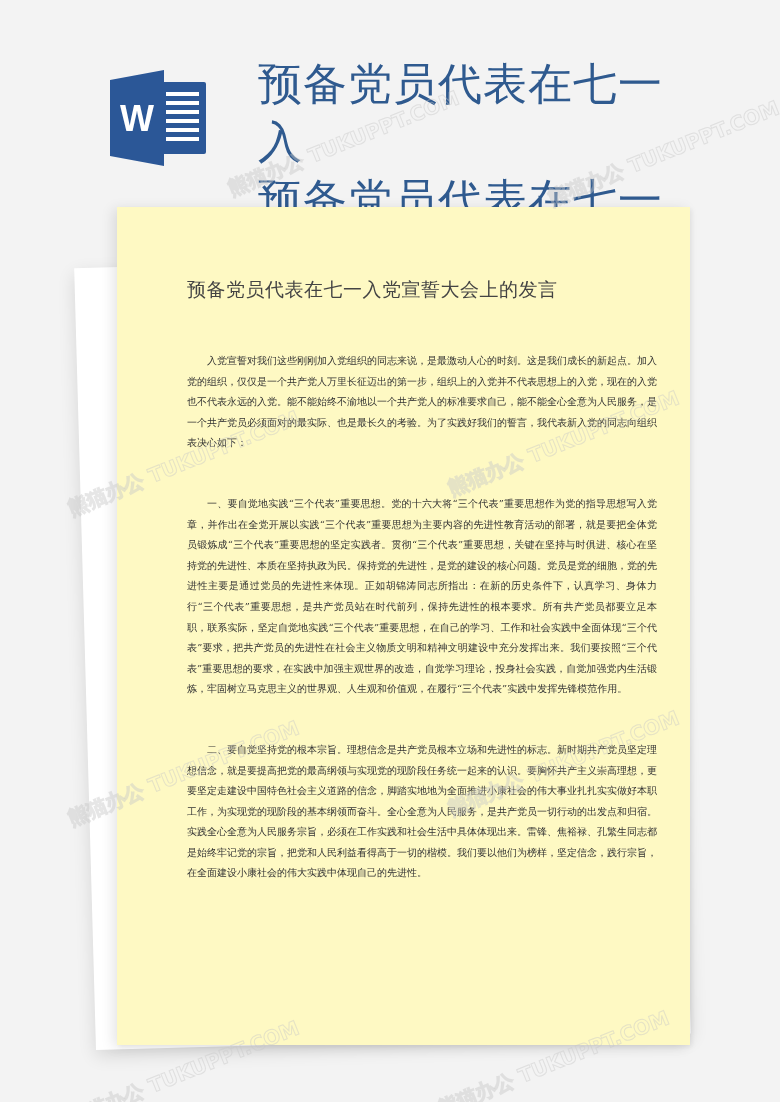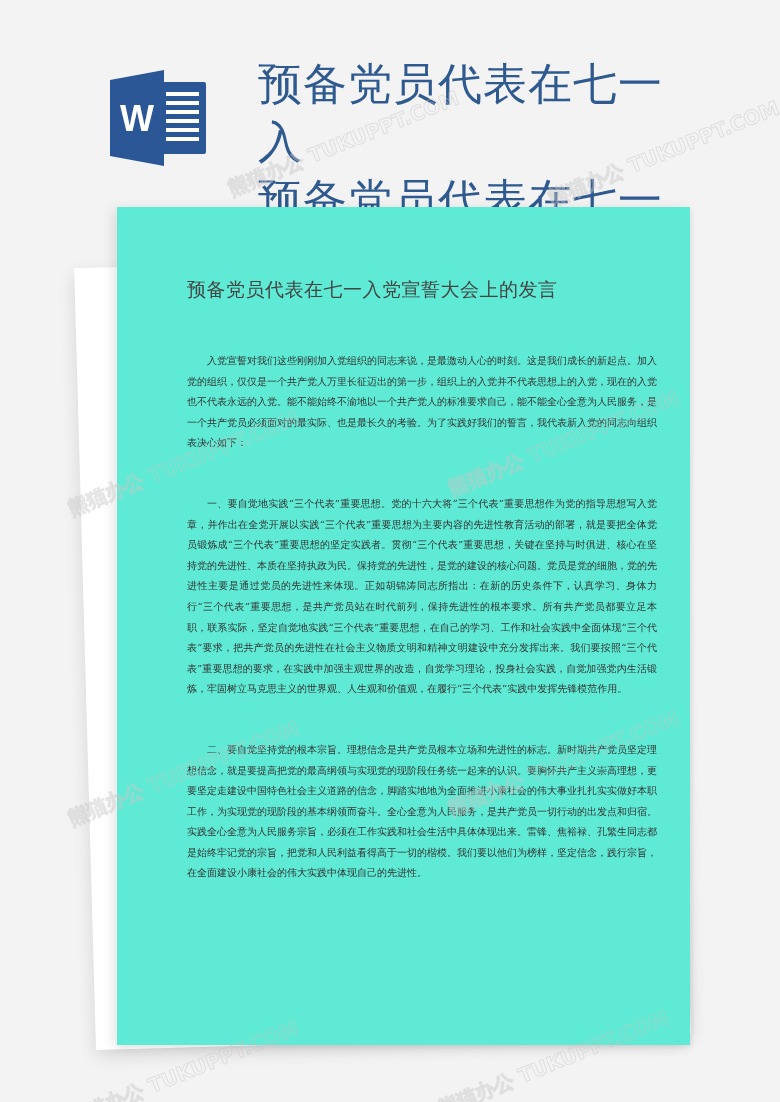--- a/index.html
+++ b/index.html
@@ -1,21 +1,21 @@
 <!DOCTYPE html>
 <html><head>
 <meta charset="utf-8">
 <style>
   html,body{margin:0;padding:0;}
   body{width:780px;height:1102px;background:#f3f3f3;position:relative;overflow:hidden;font-family:"DejaVu Serif","Liberation Serif",serif;}
   .header{position:absolute;left:0;top:0;width:780px;height:190px;}
   .word-icon{position:absolute;left:106px;top:68px;width:108px;height:100px;}
   .header-title{position:absolute;left:258px;top:58px;width:440px;font-family:Liberation Mono, monospace;font-size:44px;line-height:58px;color:#2f5a8f;letter-spacing:1px;}
   .back-sheet{position:absolute;left:96px;top:268px;width:595px;height:782px;background:#fff;transform:rotate(-1.6deg);transform-origin:left bottom;box-shadow:0 6px 18px rgba(0,0,0,0.12);}
-  .page{position:absolute;left:117px;top:207px;width:573px;height:838px;background:#5eead4;box-shadow:-4px 2px 12px rgba(0,0,0,0.10),2px 2px 4px rgba(0,0,0,0.05);}
+  .page{position:absolute;left:117px;top:207px;width:573px;height:838px;background:#fef9c3;box-shadow:-4px 2px 12px rgba(0,0,0,0.10),2px 2px 4px rgba(0,0,0,0.05);}
   .doc-title{position:absolute;left:70px;top:70px;font-size:19px;color:#444;letter-spacing:0.5px;}
   .body-text{position:absolute;left:70px;top:144px;width:470px;font-size:10px;line-height:20.6px;color:#333;text-align:justify;}
   .para{text-indent:2em;margin:0 0 40px 0;}
   .watermark{position:absolute;font-family:"DejaVu Sans","Liberation Sans",sans-serif;font-size:20px;font-weight:bold;color:rgba(255,255,255,0.0);-webkit-text-stroke:1px rgba(200,200,200,0.45);transform:rotate(-22deg);white-space:nowrap;pointer-events:none;}
 </style>
 </head>
 <body>
 
 <div class="header">
   <div class="word-icon">

